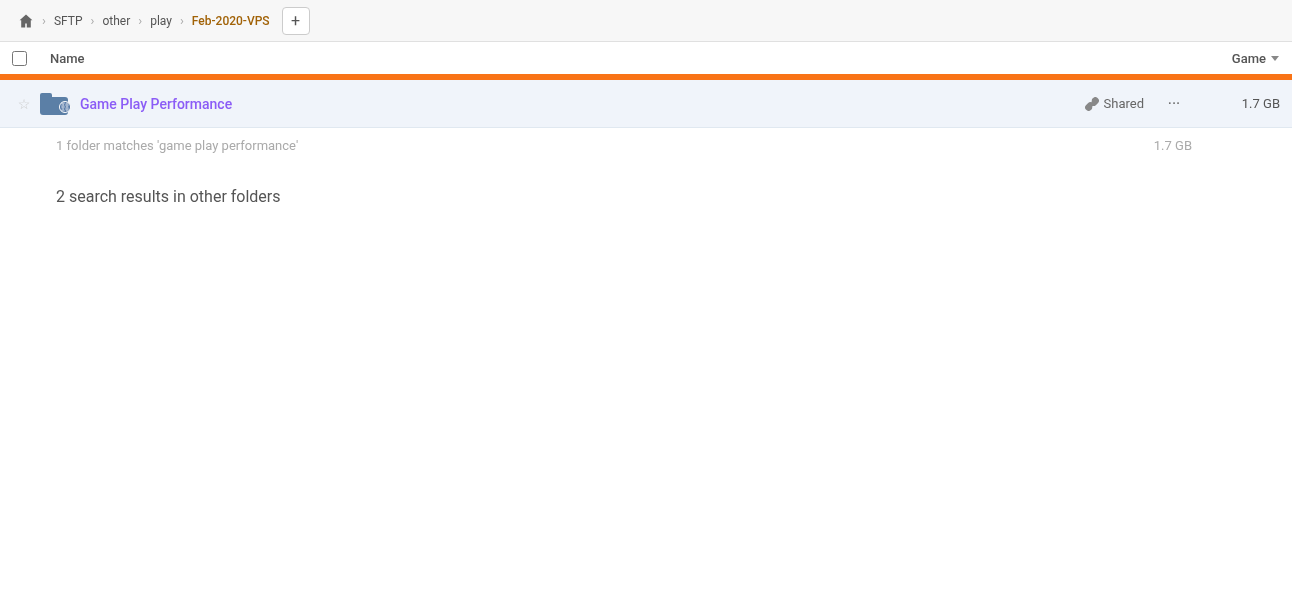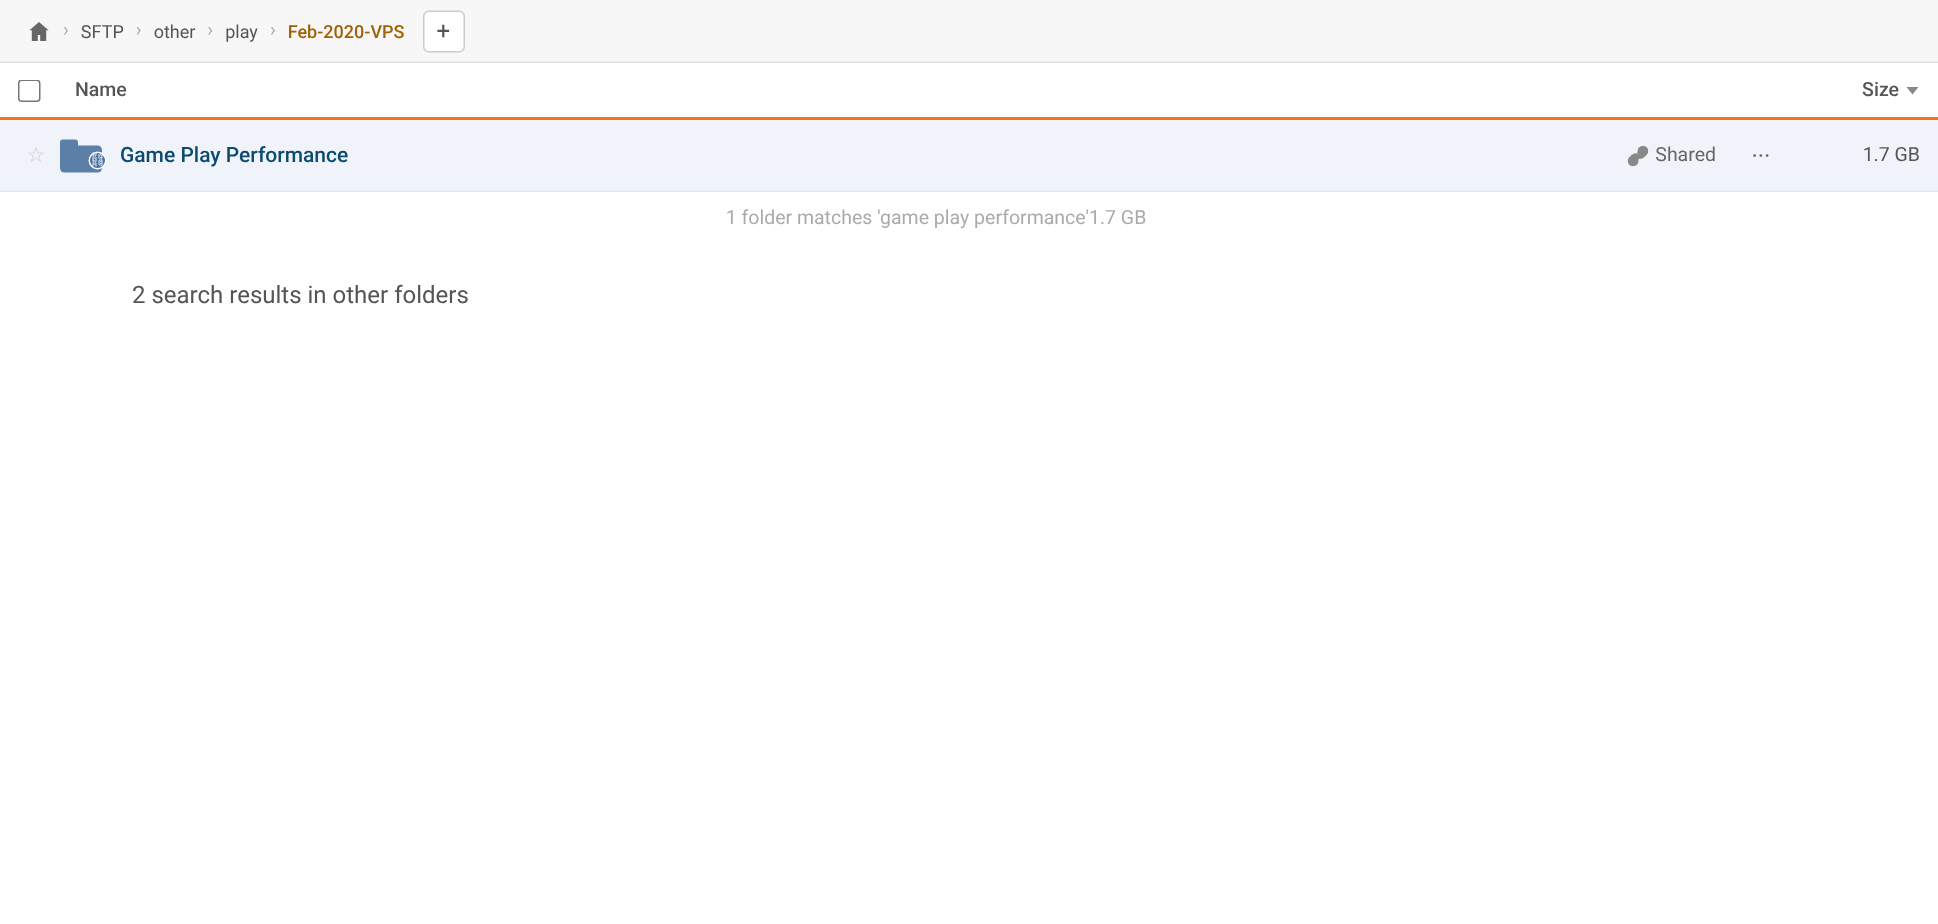--- a/index.html
+++ b/index.html
@@ -69,21 +69,21 @@
       font-size: 16px;
       color: #555;
     }
 
     
     .column-header {
       display: flex;
       align-items: center;
       padding: 0 12px;
       height: 38px;
-      border-bottom: 2px solid #f97316;
+      border-bottom: 6px solid #f97316;
       background: #fff;
     }
     .col-checkbox {
       width: 30px;
       display: flex;
       align-items: center;
     }
     .col-name {
       flex: 1;
       font-size: 13px;
@@ -170,21 +170,21 @@
       height: 13px;
       display: flex;
       align-items: center;
       justify-content: center;
       border: 1.5px solid #fff;
     }
     .file-name-col {
       flex: 1;
       padding-left: 8px;
       font-size: 14px;
-      color: #0c4a6e;
+      color: #8b5cf6;
       font-weight: 500;
     }
     .shared-badge {
       display: flex;
       align-items: flex-end;
       gap: 5px;
       color: #666;
       font-size: 13px;
       margin-right: 16px;
     }
@@ -209,29 +209,29 @@
       width: 80px;
       text-align: right;
       font-size: 13px;
       color: #555;
     }
 
     
     .search-info-row {
       display: flex;
       align-items: center;
-      justify-content: center;
+      justify-content: space-between;
       padding: 10px 100px 10px 56px;
       color: #aaa;
       font-size: 13px;
     }
 
     
     .other-folders-section {
-      padding: 24px 88px;
+      padding: 24px 56px;
     }
     .other-folders-title {
       font-size: 16px;
       color: #555;
       font-weight: 400;
     }
   </style>
 </head>
 <body>
 
@@ -251,21 +251,21 @@
   <div class="breadcrumb-item active">Feb-2020-VPS</div>
   <div class="breadcrumb-add">+</div>
 </div>
 
 <div class="column-header">
   <div class="col-checkbox">
     <input type="checkbox" style="width: 15px; height: 15px; cursor: pointer;">
   </div>
   <div class="col-name">Name</div>
   <div class="col-size">
-    <span>Size</span>
+    <span>Game</span>
     <svg viewBox="0 0 10 10">
       <path d="M5 8L1 3h8L5 8z"></path>
     </svg>
   </div>
 </div>
 
 <div class="file-row">
   <div class="star-col">
     <span class="star-icon">☆</span>
   </div>

